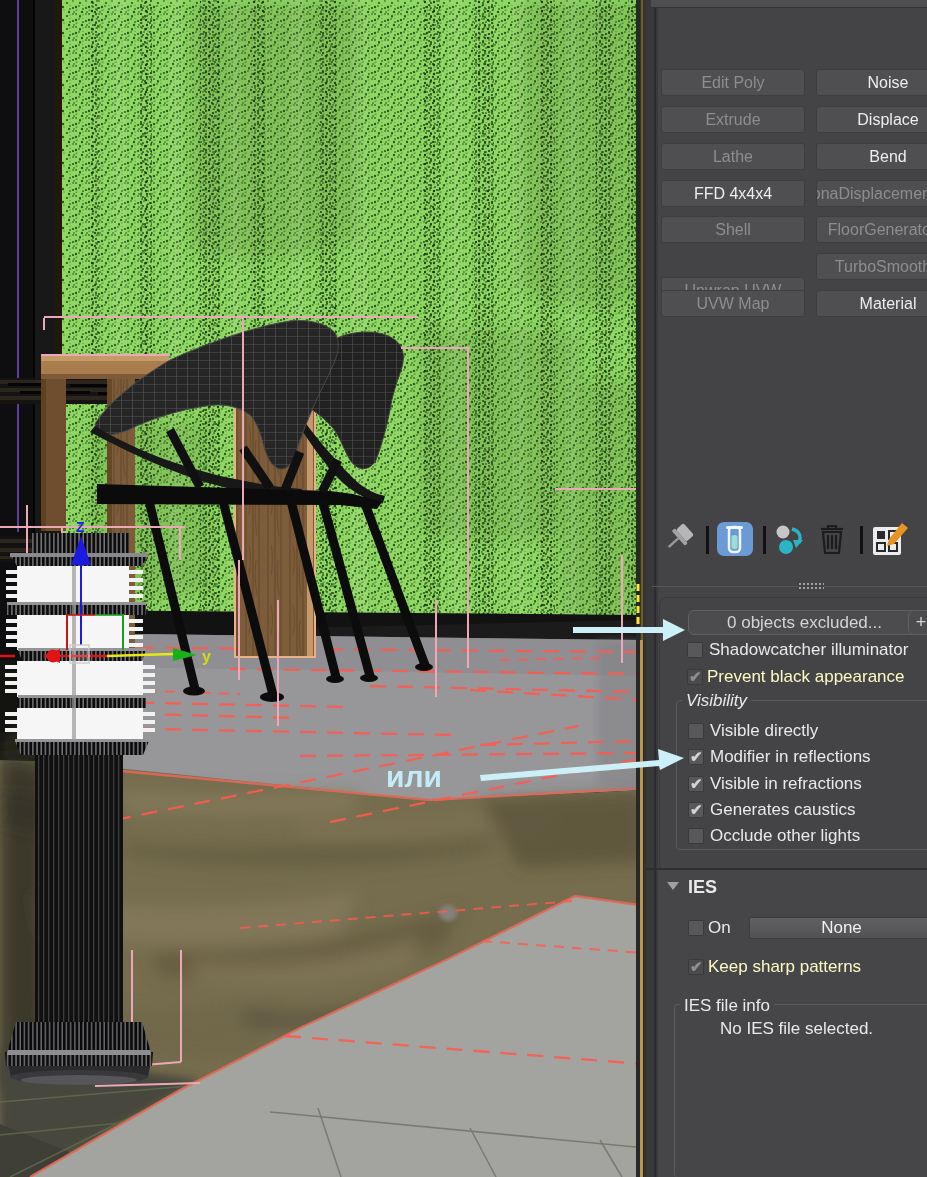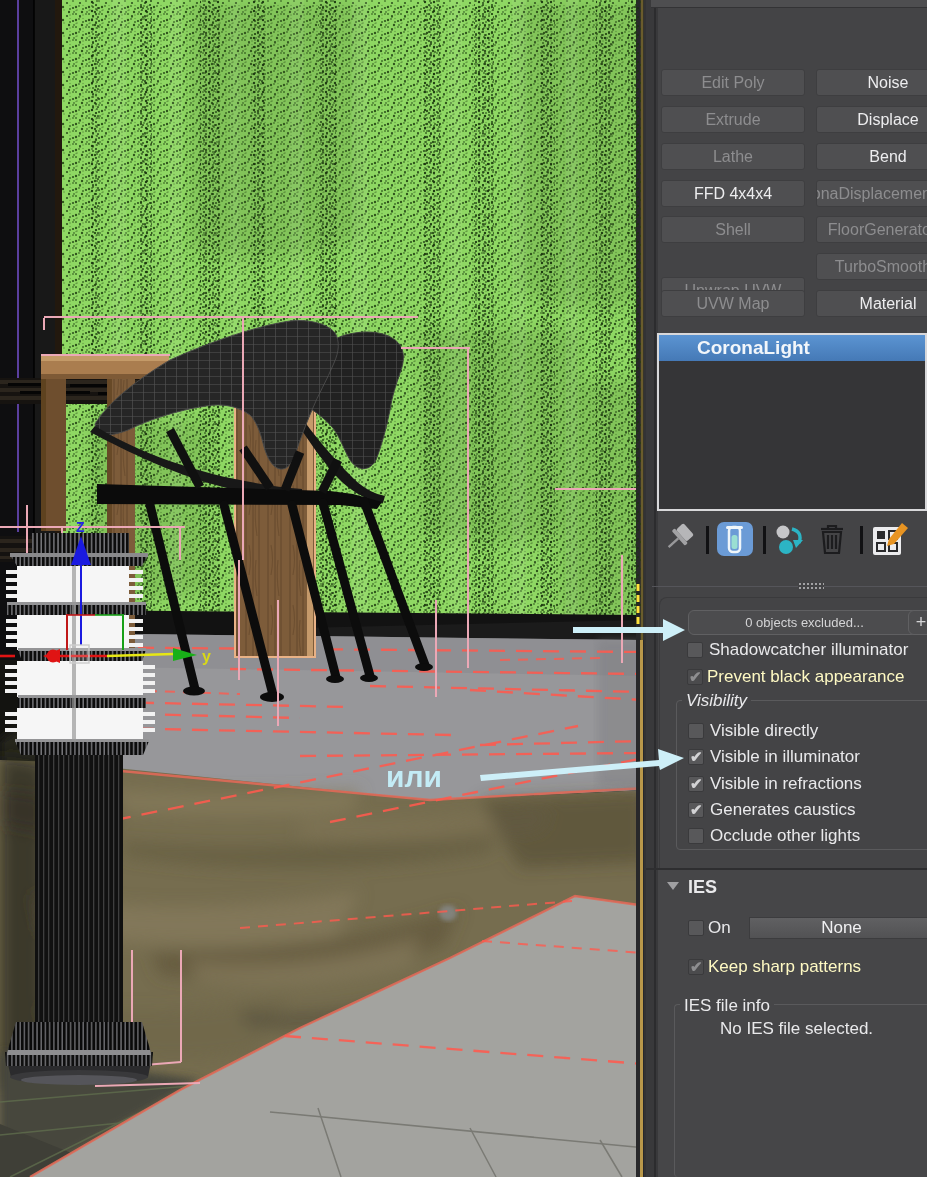--- a/index.html
+++ b/index.html
@@ -365,23 +365,20 @@
   <div class="btn on" style="left:170px;top:143px;width:144px;">Bend</div>
   <div class="btn on" style="left:15px;top:180px;width:144px;">FFD 4x4x4</div>
   <div class="btn" style="left:170px;top:180px;width:144px;"><span style="position:relative;left:-31px;">CoronaDisplacement</span></div>
   <div class="btn" style="left:15px;top:216px;width:144px;">Shell</div>
   <div class="btn" style="left:170px;top:216px;width:144px;"><span style="position:relative;left:-6px;">FloorGenerator</span></div>
   <div class="btn" style="left:15px;top:253px;width:144px;margin-top:24px;">Unwrap UVW</div>
   <div class="btn" style="left:170px;top:253px;width:144px;"><span style="position:relative;left:-5px;">TurboSmooth</span></div>
   <div class="btn" style="left:15px;top:290px;width:144px;">UVW Map</div>
   <div class="btn on" style="left:170px;top:290px;width:144px;">Material</div>
 
-  <div class="abs" style="left:11px;top:333px;width:270px;height:178px;background:#353537;border:2px solid #d8d8da;">
-    <div class="abs" style="left:0;top:0;width:266px;height:26px;background:linear-gradient(#5b94d2,#4579b6);color:#f2f6fa;font-size:19px;font-weight:bold;line-height:26px;padding-left:38px;">CoronaLight</div>
-  </div>
 
   <svg class="abs" style="left:0;top:515px;" width="281" height="55" viewBox="0 0 281 55">
 
     <g transform="translate(36,20) rotate(48)">
       <rect x="-8" y="-9" width="16" height="10" rx="2" fill="#b6b6b8"></rect>
       <rect x="-10" y="1" width="20" height="4" rx="1.5" fill="#a2a2a4"></rect>
       <rect x="-1.2" y="5" width="2.4" height="13" fill="#98989a"></rect>
     </g>
     <rect x="60" y="11" width="3" height="28" fill="#111113"></rect>
 
@@ -409,37 +406,37 @@
     <rect x="243" y="16" width="8" height="8" fill="none" stroke="#2a2a2c" stroke-width="2"></rect>
     <rect x="231" y="28" width="8" height="8" fill="none" stroke="#2a2a2c" stroke-width="2"></rect>
     <rect x="243" y="28" width="8" height="8" fill="none" stroke="#2a2a2c" stroke-width="2"></rect>
     <path d="M256,8 l6,5 l-14,16 l-7,2 l2,-7 z" fill="#e89422"></path>
   </svg>
 
   <div class="abs" style="left:6px;top:586px;width:275px;height:1px;background:#55555a;"></div>
   <div class="abs" style="left:13px;top:597px;width:268px;height:580px;border-left:1px solid #3a3a3c;border-top:1px solid #3a3a3c;border-radius:8px 0 0 0;"></div>
   <div class="abs" style="left:152px;top:582px;width:26px;height:9px;background:#434345;background-image:radial-gradient(#a2a2a4 1px, transparent 1.2px);background-size:4px 4px;"></div>
 
-  <div class="abs" style="left:42px;top:610px;width:233px;height:25px;background:#4c4c4e;border:1px solid #606062;border-radius:6px;color:#d4d4d6;font-size:13px;line-height:23px;text-align:center;">0 objects excluded...</div>
+  <div class="abs" style="left:42px;top:610px;width:233px;height:25px;background:#4c4c4e;border:1px solid #606062;border-radius:6px;color:#d4d4d6;font-size:17px;line-height:23px;text-align:center;">0 objects excluded...</div>
   <div class="abs" style="left:262px;top:610px;width:26px;height:25px;background:#4c4c4e;border:1px solid #606062;border-radius:6px;color:#d4d4d6;font-size:18px;line-height:22px;text-align:center;">+</div>
 
   <div class="cb" style="left:41px;top:642px;"></div>
   <div class="lbl" style="left:63px;top:640px;">Shadowcatcher illuminator</div>
 
   <div class="cb dis" style="left:41px;top:669px;"></div>
   <div class="chk dim" style="left:43px;top:668px;">✔</div>
   <div class="lbl dim" style="left:61px;top:667px;">Prevent black appearance</div>
 
   <div class="abs" style="left:30px;top:700px;width:258px;height:150px;border:1px solid #5a5a5c;border-radius:4px;"></div>
   <div class="lbl" style="left:36px;top:691px;background:#444446;padding:0 4px;font-style:italic;">Visibility</div>
   <div class="cb" style="left:42px;top:723px;"></div>
   <div class="lbl" style="left:64px;top:721px;">Visible directly</div>
   <div class="cb" style="left:42px;top:749px;"></div>
   <div class="chk" style="left:44px;top:748px;">✔</div>
-  <div class="lbl" style="left:64px;top:747px;">Visible in illuminator</div>
+  <div class="lbl" style="left:64px;top:747px;">Modifier in reflections</div>
   <div class="cb" style="left:42px;top:776px;"></div>
   <div class="chk" style="left:44px;top:775px;">✔</div>
   <div class="lbl" style="left:64px;top:774px;">Visible in refractions</div>
   <div class="cb" style="left:42px;top:802px;"></div>
   <div class="chk" style="left:44px;top:801px;">✔</div>
   <div class="lbl" style="left:64px;top:800px;">Generates caustics</div>
   <div class="cb" style="left:42px;top:828px;"></div>
   <div class="lbl" style="left:64px;top:826px;">Occlude other lights</div>
 
   <div class="abs" style="left:0;top:868px;width:281px;height:2px;background:#2e2e30;"></div>

